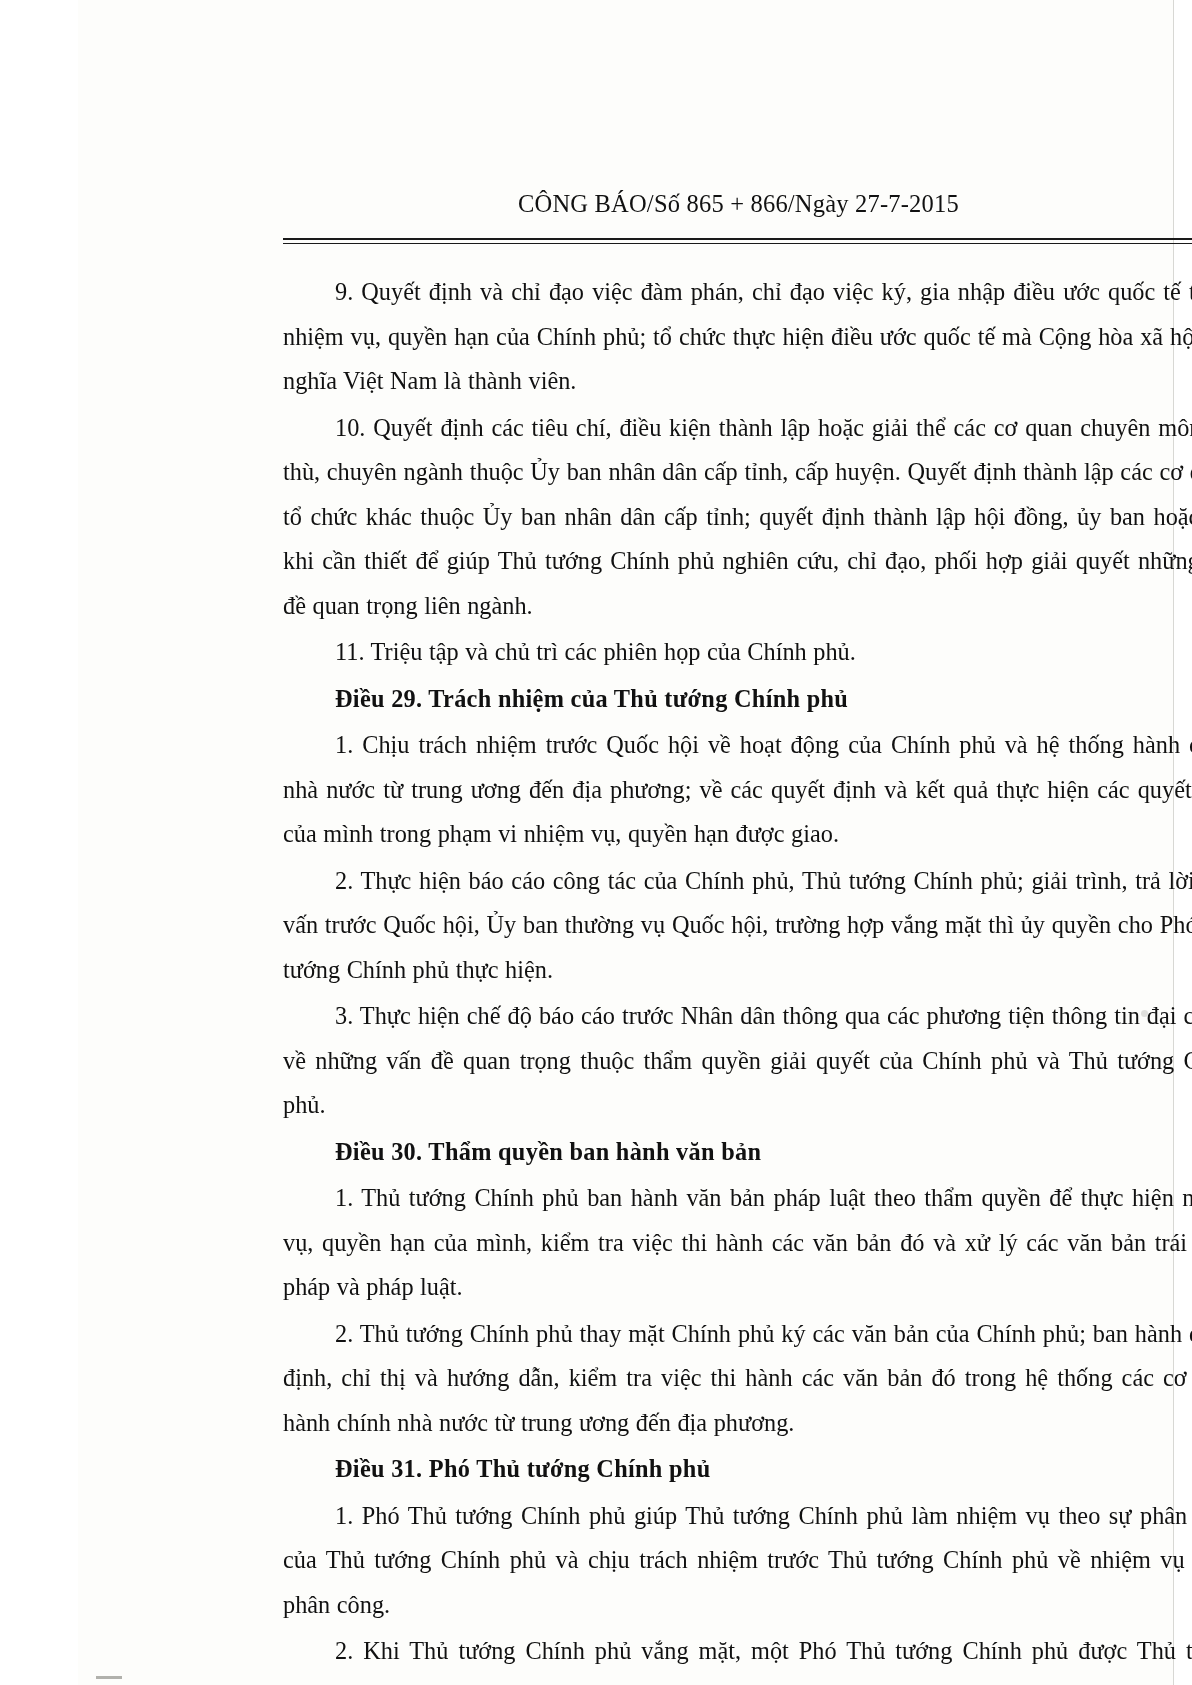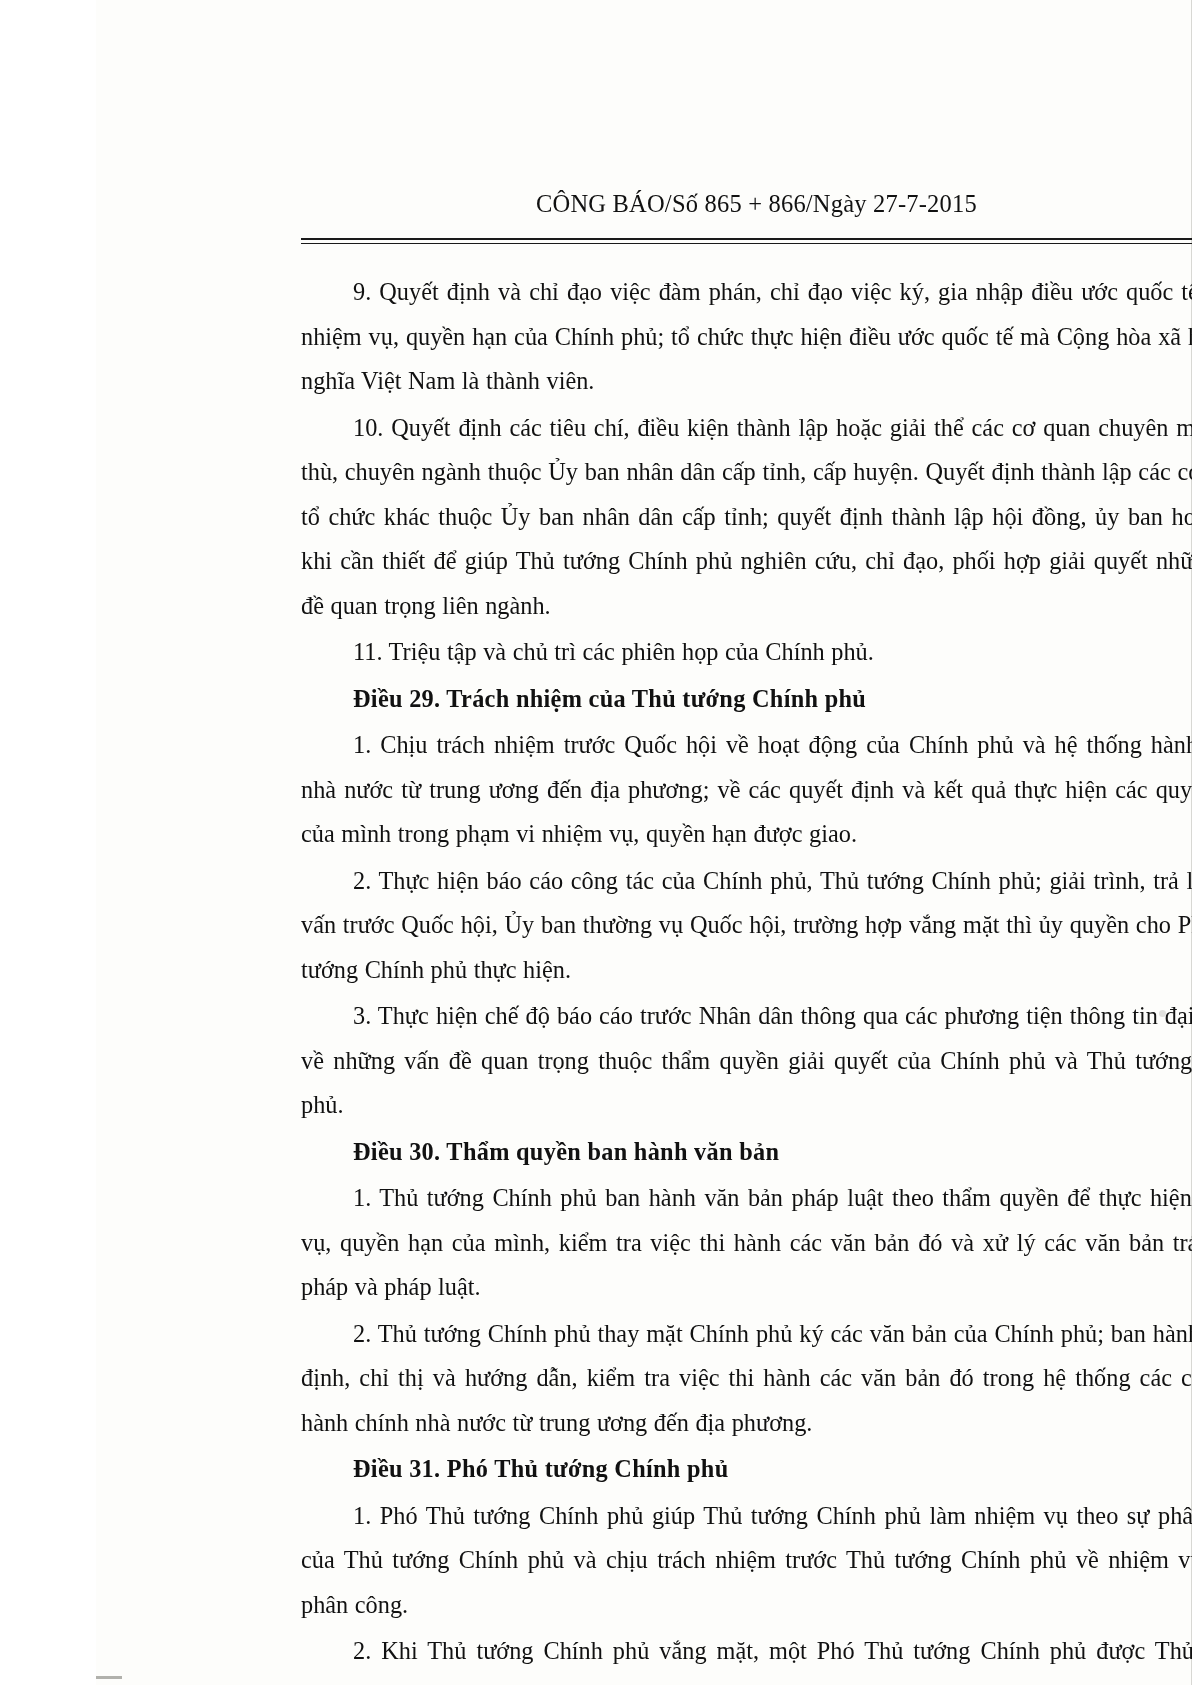--- a/index.html
+++ b/index.html
@@ -12,21 +12,21 @@
     height: 1685px;
     position: relative;
     font-family: "Liberation Serif", "DejaVu Serif", serif;
     color: #111111;
     overflow: hidden;
   }
 
   
   #page-scan {
     position: absolute;
-    left: 96px;
+    left: 78px;
     top: 0px;
     width: 1096px;
     height: 1685px;
     background: #fdfdfb;
     box-shadow: -1px 0 0 #d8d8d4 inset;
   }
 
   
   #gutter-shadow {
     position: absolute;

